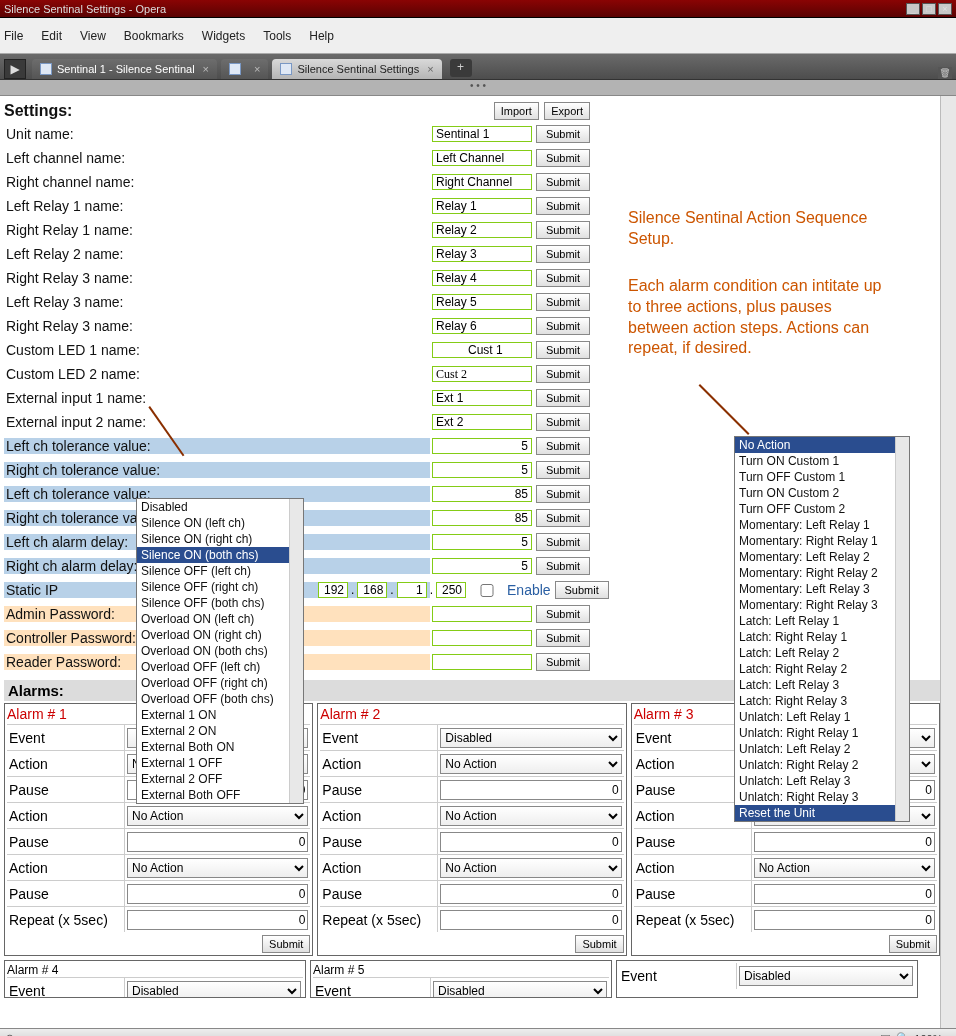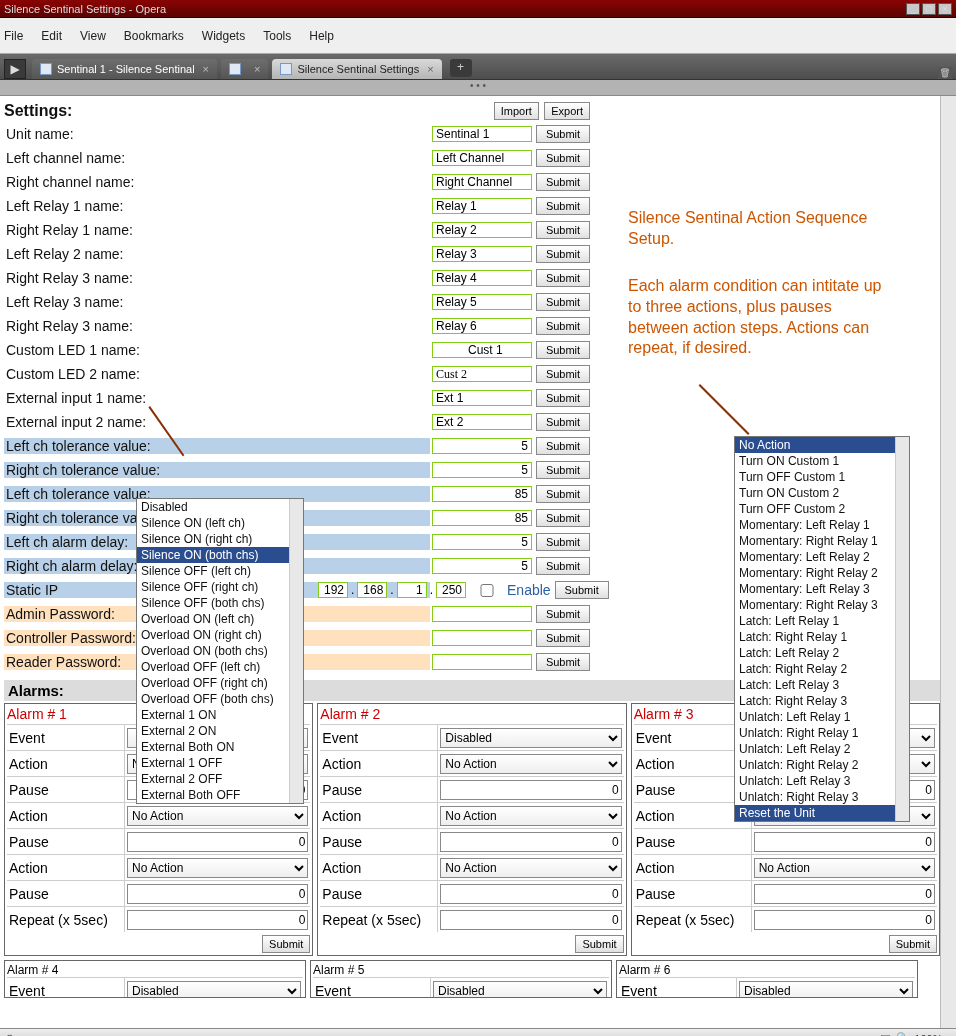--- a/index.html
+++ b/index.html
@@ -446,21 +446,20 @@
           </div>
         </div>
         <div class="alarm2">
           <div class="title">Alarm # 5</div>
           <div class="arow">
             <div class="al">Event</div>
             <div class="ar"><select><option>Disabled</option></select></div>
           </div>
         </div>
         <div class="alarm2">
-          <div class="title">Alarm # 6</div>
           <div class="arow">
             <div class="al">Event</div>
             <div class="ar"><select><option>Disabled</option></select></div>
           </div>
         </div>
       </div>
 
 </div>
 <div class="scroll"></div>
 </div>

